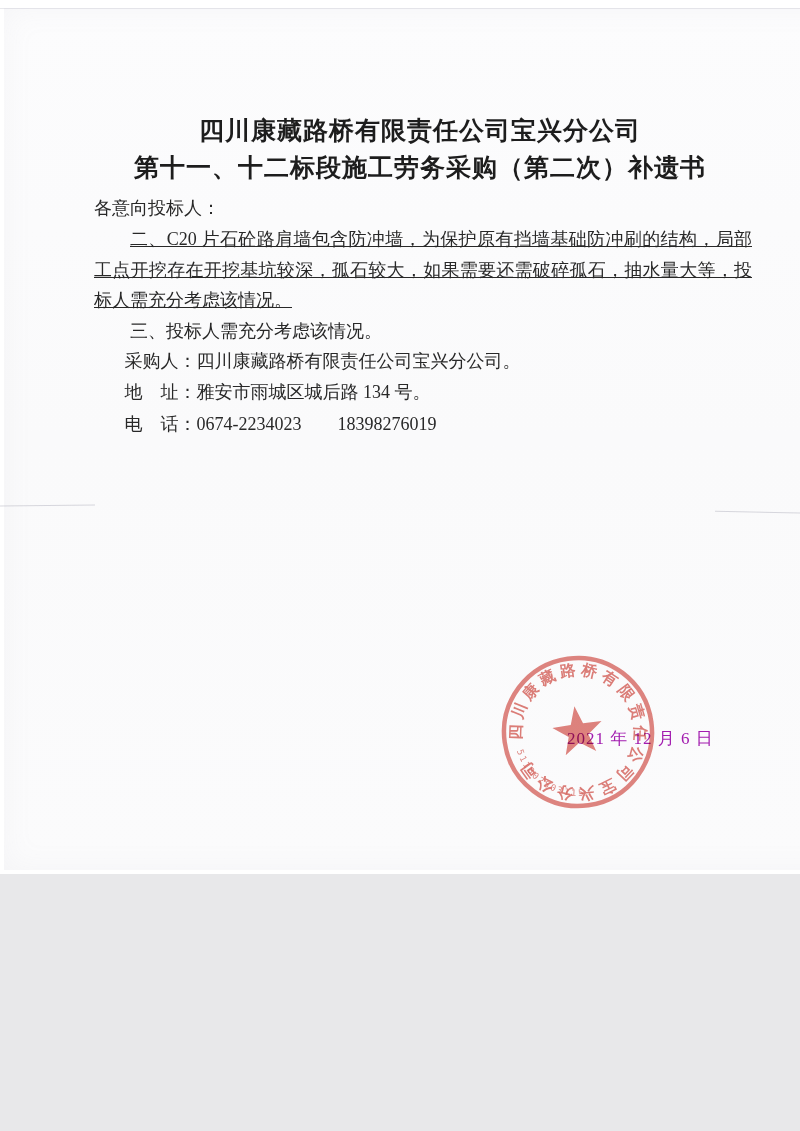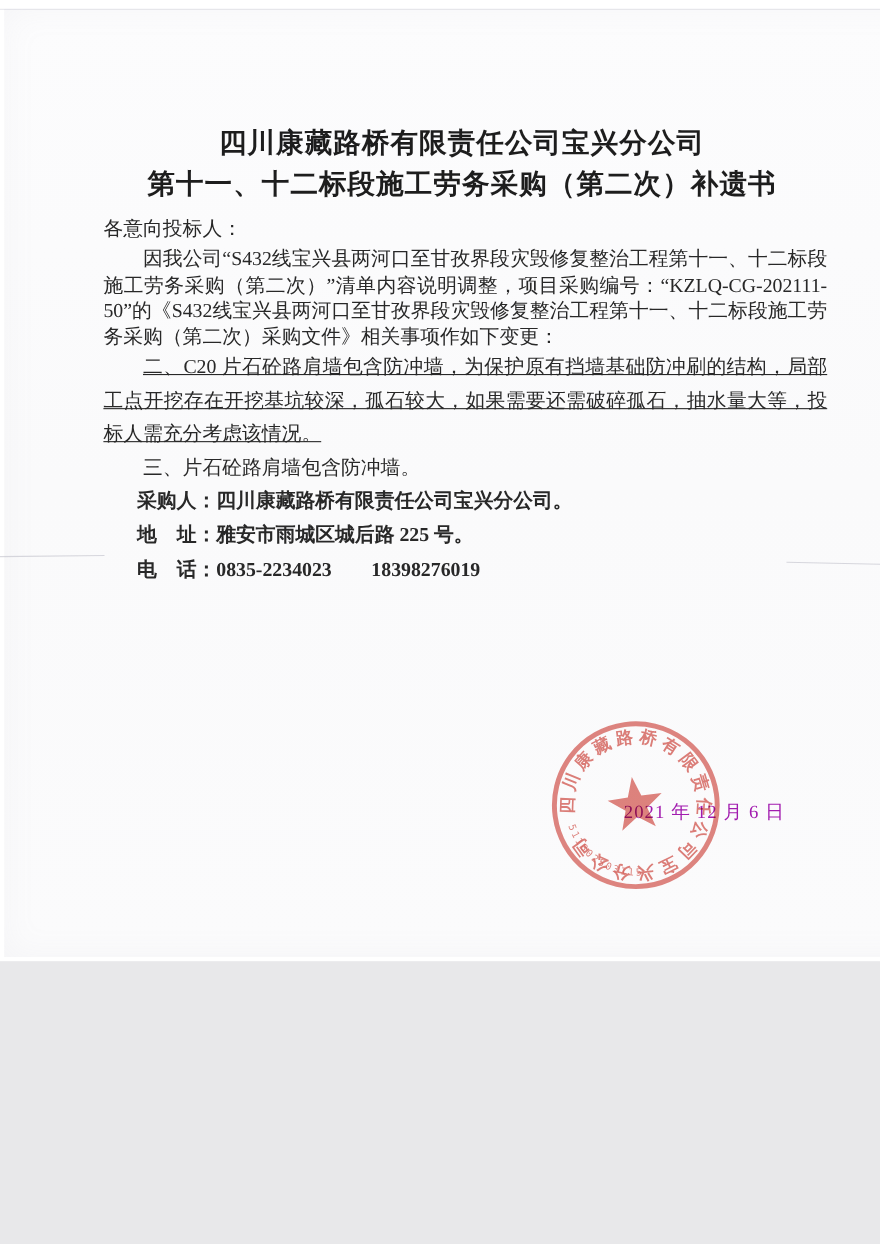--- a/index.html
+++ b/index.html
@@ -69,21 +69,20 @@
     text-indent: 2em;
     text-align: justify;
   }
   .para-intro  { line-height: 23.5px; }
   .para-item-1 { line-height: 31.5px; margin-top: 7px; }
   .para-item-2 { line-height: 30.5px; margin-top: 2px; text-decoration: underline; }
   .para-item-3 { line-height: 30px;   margin-top: 2px; }
   .contact-line {
     line-height: 31.5px;
     text-indent: 1.7em;
-    font-weight: bold;
   }
 
   .issue-date {
     position: absolute;
     left: 567px;
     top: 727px;
     font-size: 17px;
     color: #a21caf;
     letter-spacing: 1px;
     z-index: 1;
@@ -113,27 +112,26 @@
 
   <div class="doc">
 
     <div class="title-block">
       <div class="title-line">四川康藏路桥有限责任公司宝兴分公司</div>
       <div class="title-line">第十一、十二标段施工劳务采购（第二次）补遗书</div>
     </div>
 
     <div class="content">
       <div class="salutation">各意向投标人：</div>
-      <p class="para para-intro">因我公司“S432线宝兴县两河口至甘孜界段灾毁修复整治工程第十一、十二标段施工劳务采购（第二次）”清单内容说明调整，项目采购编号：“KZLQ-CG-202111-50”的《S432线宝兴县两河口至甘孜界段灾毁修复整治工程第十一、十二标段施工劳务采购（第二次）采购文件》相关事项作如下变更：</p>
       <p class="para para-item-2">二、C20 片石砼路肩墙包含防冲墙，为保护原有挡墙基础防冲刷的结构，局部工点开挖存在开挖基坑较深，孤石较大，如果需要还需破碎孤石，抽水量大等，投标人需充分考虑该情况。</p>
-      <p class="para para-item-3">三、片石砼路肩墙包含防冲墙。</p>
+      <p class="para para-item-3">三、投标人需充分考虑该情况。</p>
 
       <div class="contact-line">采购人：四川康藏路桥有限责任公司宝兴分公司。</div>
-      <div class="contact-line">地　址：雅安市雨城区城后路 225 号。</div>
-      <div class="contact-line">电　话：0835-2234023　　18398276019</div>
+      <div class="contact-line">地　址：雅安市雨城区城后路 134 号。</div>
+      <div class="contact-line">电　话：0674-2234023　　18398276019</div>
     </div>
 
     <div class="issue-date">2021 年 12 月 6 日</div>
 
     <div class="seal">
       <svg viewBox="0 0 168 168" xmlns="http://www.w3.org/2000/svg">
         <defs>
           <path id="ring-path" d="M 84,84 m -57,0 a 57,57 0 1,1 114,0 a 57,57 0 1,1 -114,0"></path>
           <path id="code-path" d="M 84,84 m -64,0 a 64,64 0 1,0 128,0 a 64,64 0 1,0 -128,0"></path>
         </defs>

